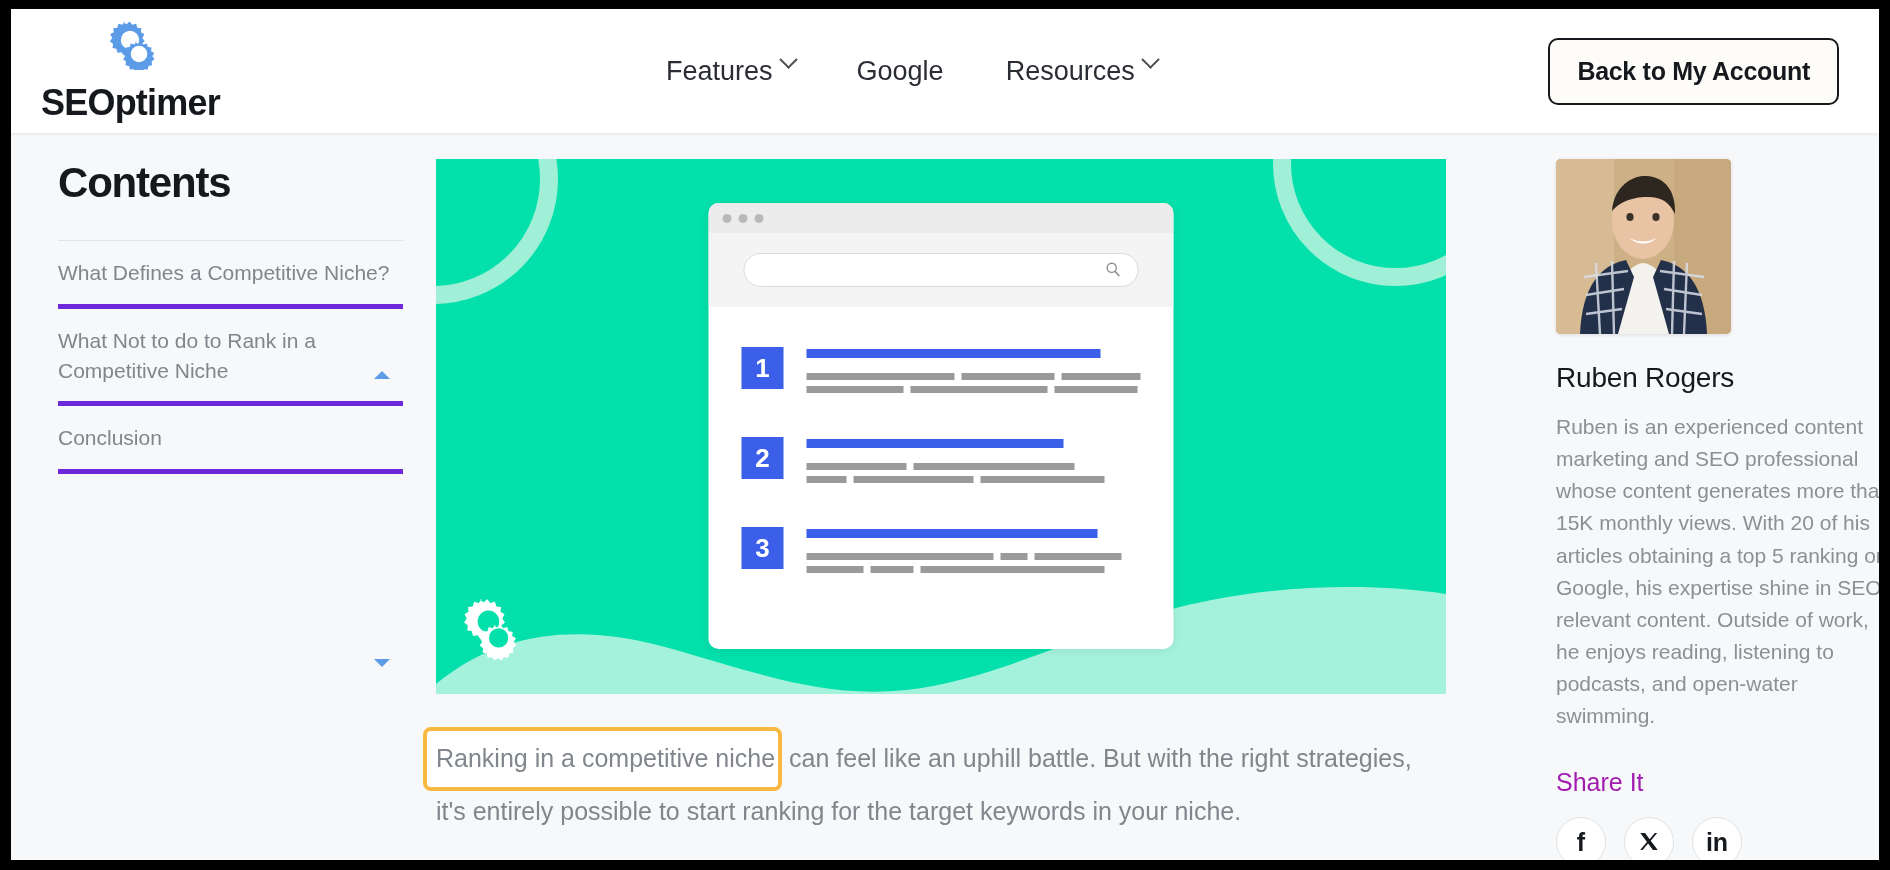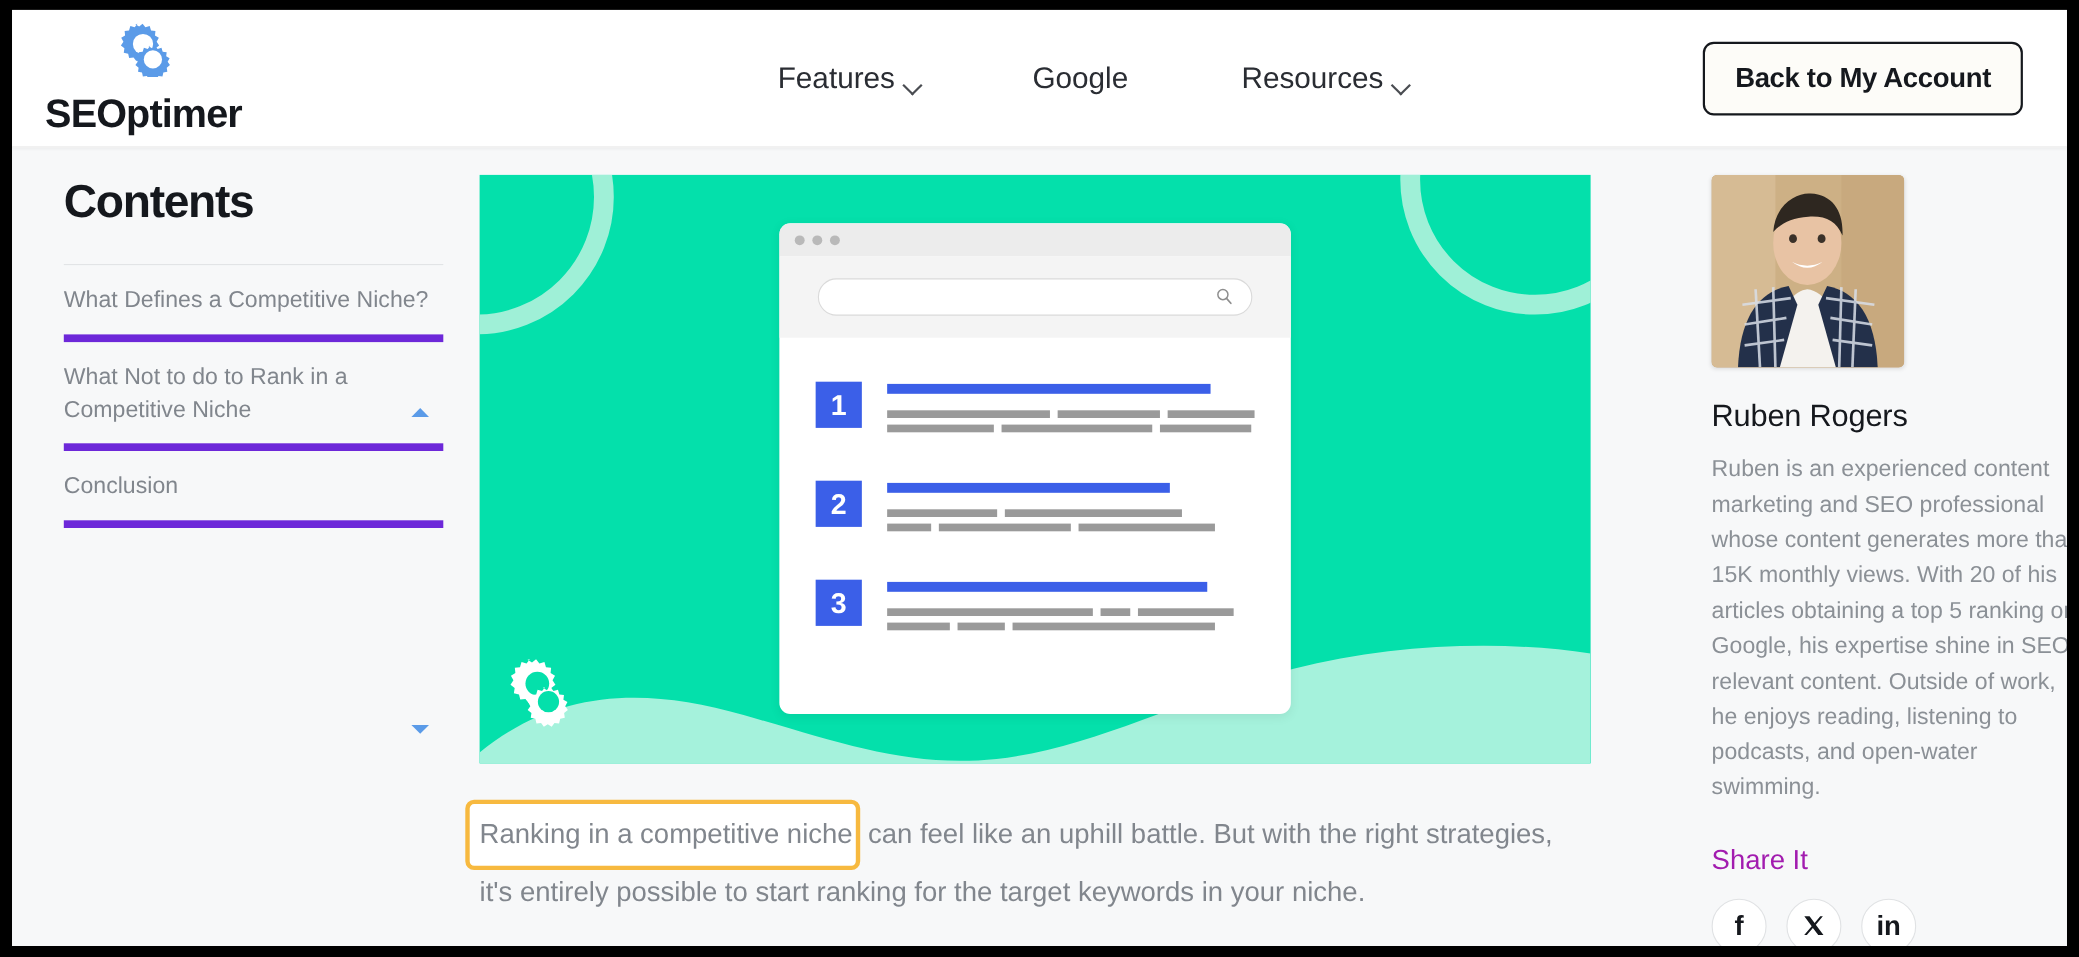--- a/index.html
+++ b/index.html
@@ -36,24 +36,23 @@
   }
 
   .main-nav {
     position:absolute;
     left:655px;
     display:flex;
     align-items:center;
     gap:62px;
   }
   .nav-item {
-    display:flex; align-items:flex-end; gap:9px;
+    display:flex; align-items:flex-start; gap:9px;
     font-size:27px; color:#2a2d33; cursor:pointer;
     white-space:nowrap;
-    margin-left:41px;
   }
   .chev {
     display:inline-block;
     width:13px; height:13px;
     border-right:2.5px solid #4a4d52;
     border-bottom:2.5px solid #4a4d52;
     transform:rotate(45deg) translate(-2px,-2px);
   }
 
   .account-btn {
@@ -85,21 +84,21 @@
     width:345px;
   }
   .toc-title {
     font-size:42px; font-weight:bold; color:#15181d;
     letter-spacing:-1.2px;
     margin-bottom:33px;
   }
   .toc-list { border-top:1px solid #e2e4e6; }
   .toc-item {
     padding:17px 0 16px 0;
-    border-bottom:7px solid #6d28d9;
+    border-bottom:5px solid #6d28d9;
     font-size:21px; line-height:1.42;
     color:#81868d;
     cursor:pointer;
   }
   .scroll-arrow {
     position:absolute;
     width:0; height:0;
     border-left:8px solid transparent;
     border-right:8px solid transparent;
     cursor:pointer;

